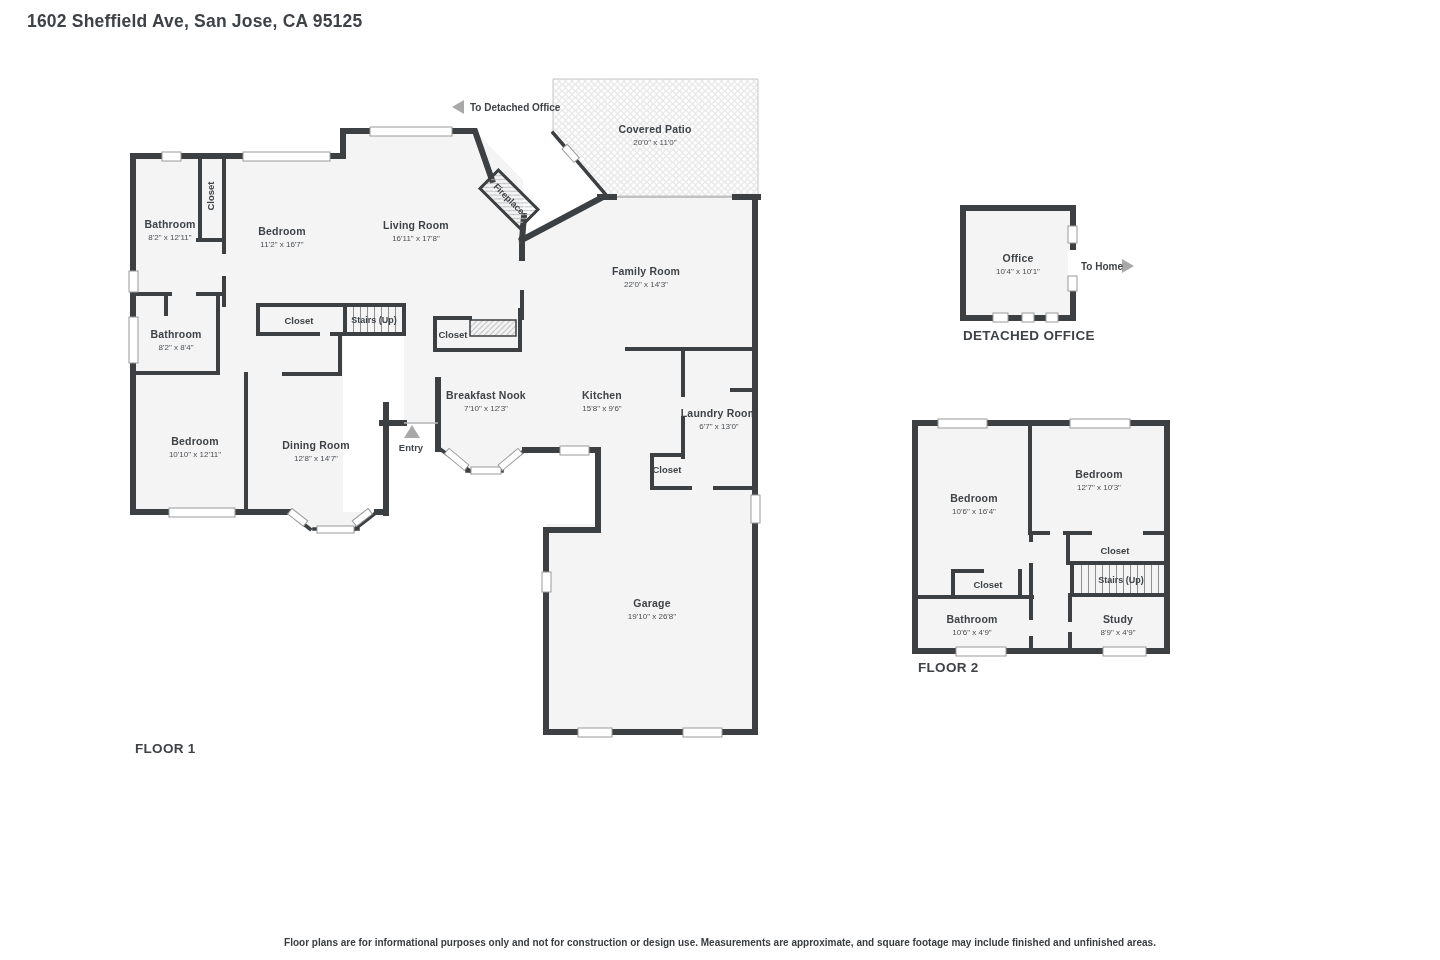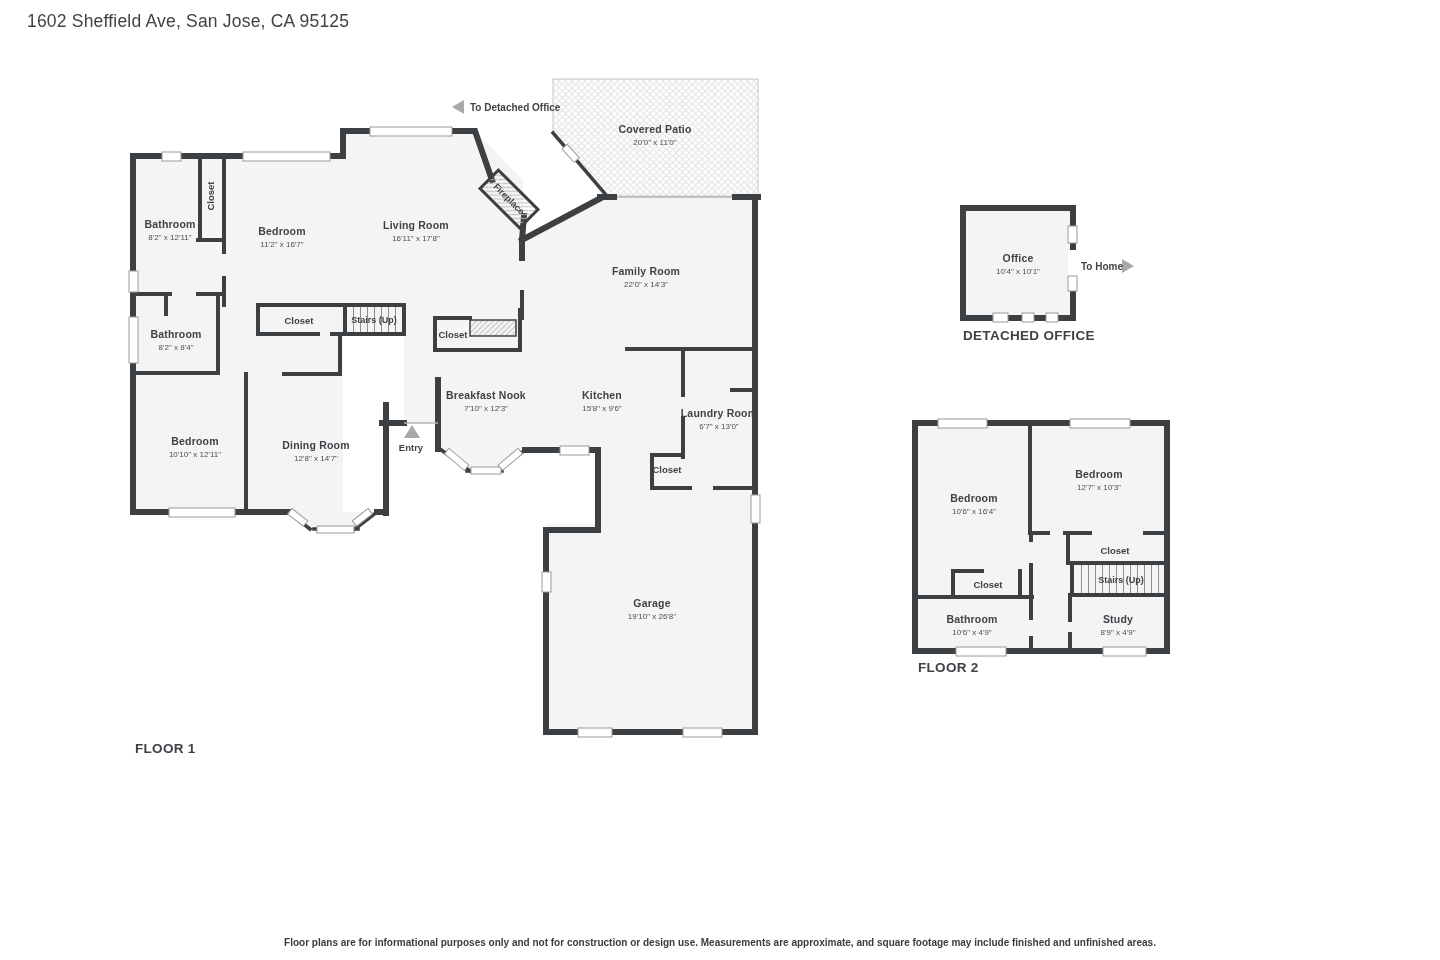--- a/index.html
+++ b/index.html
@@ -1,17 +1,17 @@
 <!DOCTYPE html>
 <html><head>
 <meta charset="utf-8">
 <style>
   html,body{margin:0;padding:0;background:#ffffff;}
   body{width:1440px;height:960px;position:relative;font-family:"Liberation Sans","DejaVu Sans",sans-serif;overflow:hidden;}
-  .page-title{position:absolute;left:27px;top:11px;margin:0;font-size:17.5px;font-weight:normal;color:#3f4347;letter-spacing:.2px;}
+  .page-title{position:absolute;left:27px;top:11px;margin:0;font-size:17.5px;font-weight:bold;color:#3f4347;letter-spacing:.2px;}
   .disclaimer{position:absolute;left:0;top:937px;width:100%;text-align:center;font-size:10px;font-weight:bold;color:#3a3d40;}
   svg{position:absolute;left:0;top:0;}
   .room-name{font-size:10.5px;font-weight:bold;fill:#3f4347;letter-spacing:.2px;}
   .room-dims{font-size:8px;fill:#4b4f54;}
   .small-label{font-size:9.5px;font-weight:bold;fill:#3f4347;}
   .tiny-label{font-size:9px;font-weight:bold;fill:#3f4347;}
   .nav-label{font-size:10px;font-weight:bold;fill:#3f4347;}
   .floor-label{font-size:13.5px;font-weight:bold;fill:#3f4347;letter-spacing:.3px;}
   text{text-anchor:middle;}
   text.anchor-start{text-anchor:start;}

